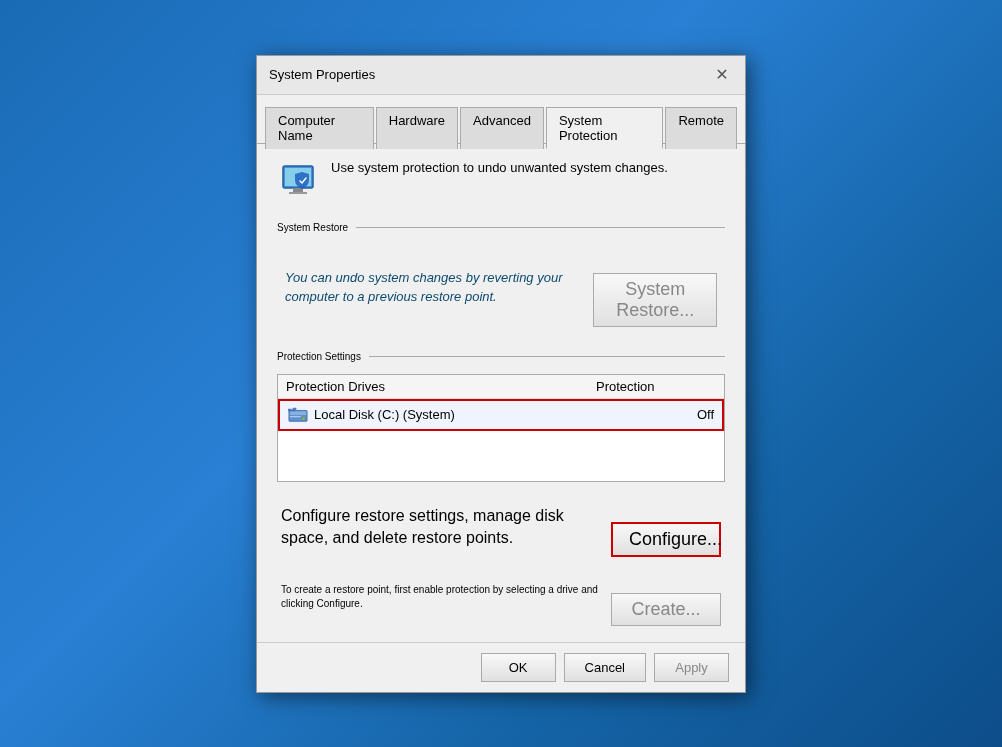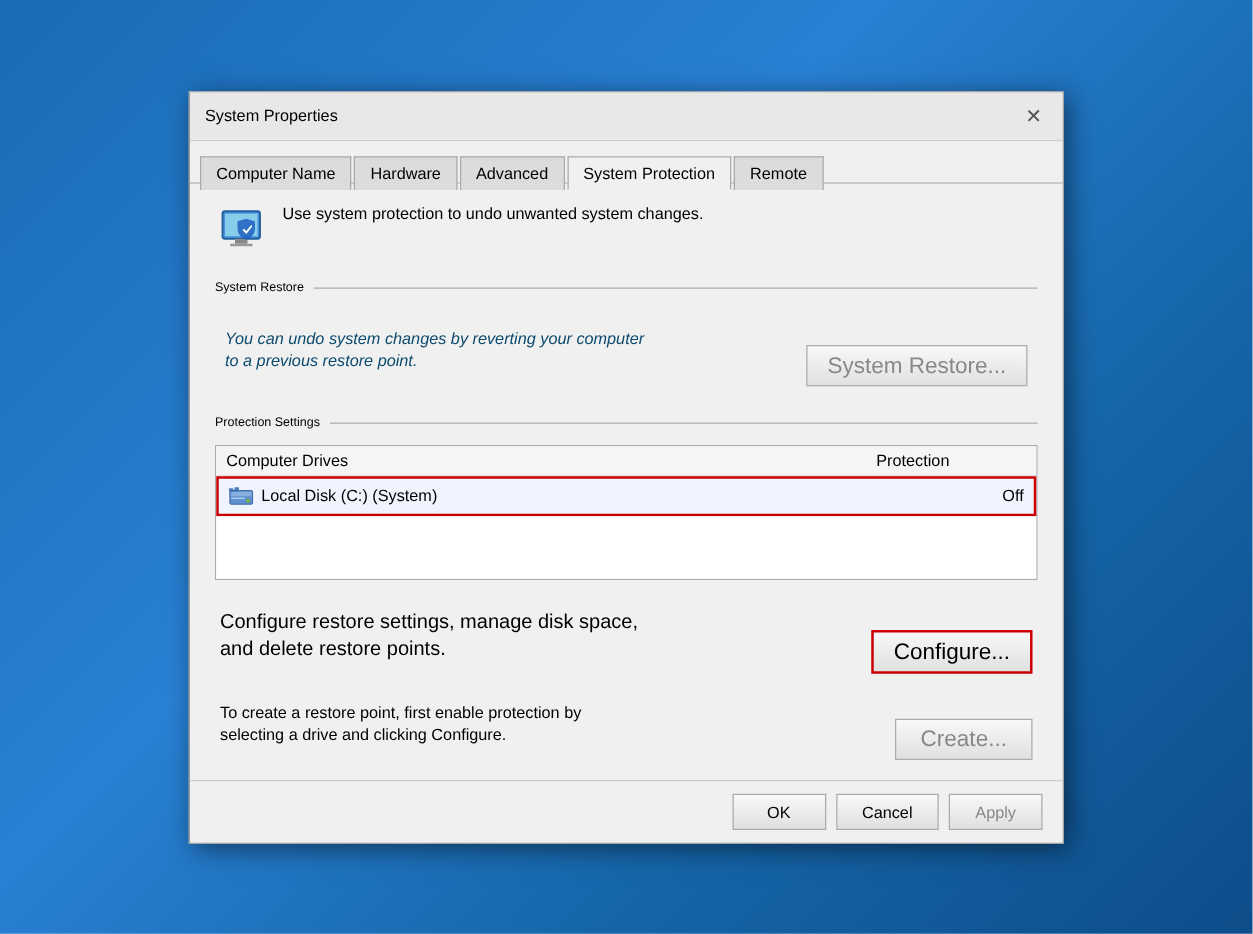--- a/index.html
+++ b/index.html
@@ -10,21 +10,21 @@
       background: linear-gradient(135deg, #1a6bb5 0%, #2980d4 40%, #1565a8 70%, #0d4d8a 100%);
       display: flex;
       align-items: center;
       justify-content: center;
       font-family: 'Segoe UI', Tahoma, Geneva, Verdana, sans-serif;
       font-size: 13px;
       overflow: hidden;
     }
 
     .dialog {
-      width: 700px;
+      width: 490px;
       background: #f0f0f0;
       border: 1px solid #999;
       box-shadow: 4px 4px 20px rgba(0,0,0,0.5);
       display: flex;
       flex-direction: column;
     }
 
     .title-bar {
       background: #e8e8e8;
       border-bottom: 1px solid #ccc;
@@ -246,21 +246,21 @@
     }
 
     .create-row {
       display: flex;
       align-items: center;
       justify-content: space-between;
       padding: 0 4px;
     }
 
     .create-text {
-      font-size: 13px;
+      font-size: 10px;
       color: #000;
       max-width: 340px;
       line-height: 1.4;
     }
 
     .dialog-footer {
       background: #f0f0f0;
       border-top: 1px solid #ccc;
       padding: 10px 16px;
       display: flex;
@@ -330,21 +330,21 @@
     </div>
 
     <div class="protection-section">
       <div class="section-header">
         <span class="section-title">Protection Settings</span>
         <div class="section-line"></div>
       </div>
 
       <div class="drives-table">
         <div class="drives-table-header">
-          <span class="col-drive">Computer Drives</span>
+          <span class="col-drive">Protection Drives</span>
           <span class="col-protection">Protection</span>
         </div>
         <div class="drives-table-row">
           <div class="col-drive">
 
             <svg class="drive-icon" viewBox="0 0 22 18" xmlns="http://www.w3.org/2000/svg">
               <rect x="1" y="4" width="20" height="12" rx="1" fill="#6090d0" stroke="#3060a0" stroke-width="0.8"></rect>
               <rect x="2" y="5" width="18" height="4" fill="#87b0e0"></rect>
               <circle cx="17" cy="13" r="1.5" fill="#90c040" stroke="#609020" stroke-width="0.5"></circle>
               <rect x="2" y="10" width="12" height="1.5" rx="0.5" fill="#aaccf0"></rect>

